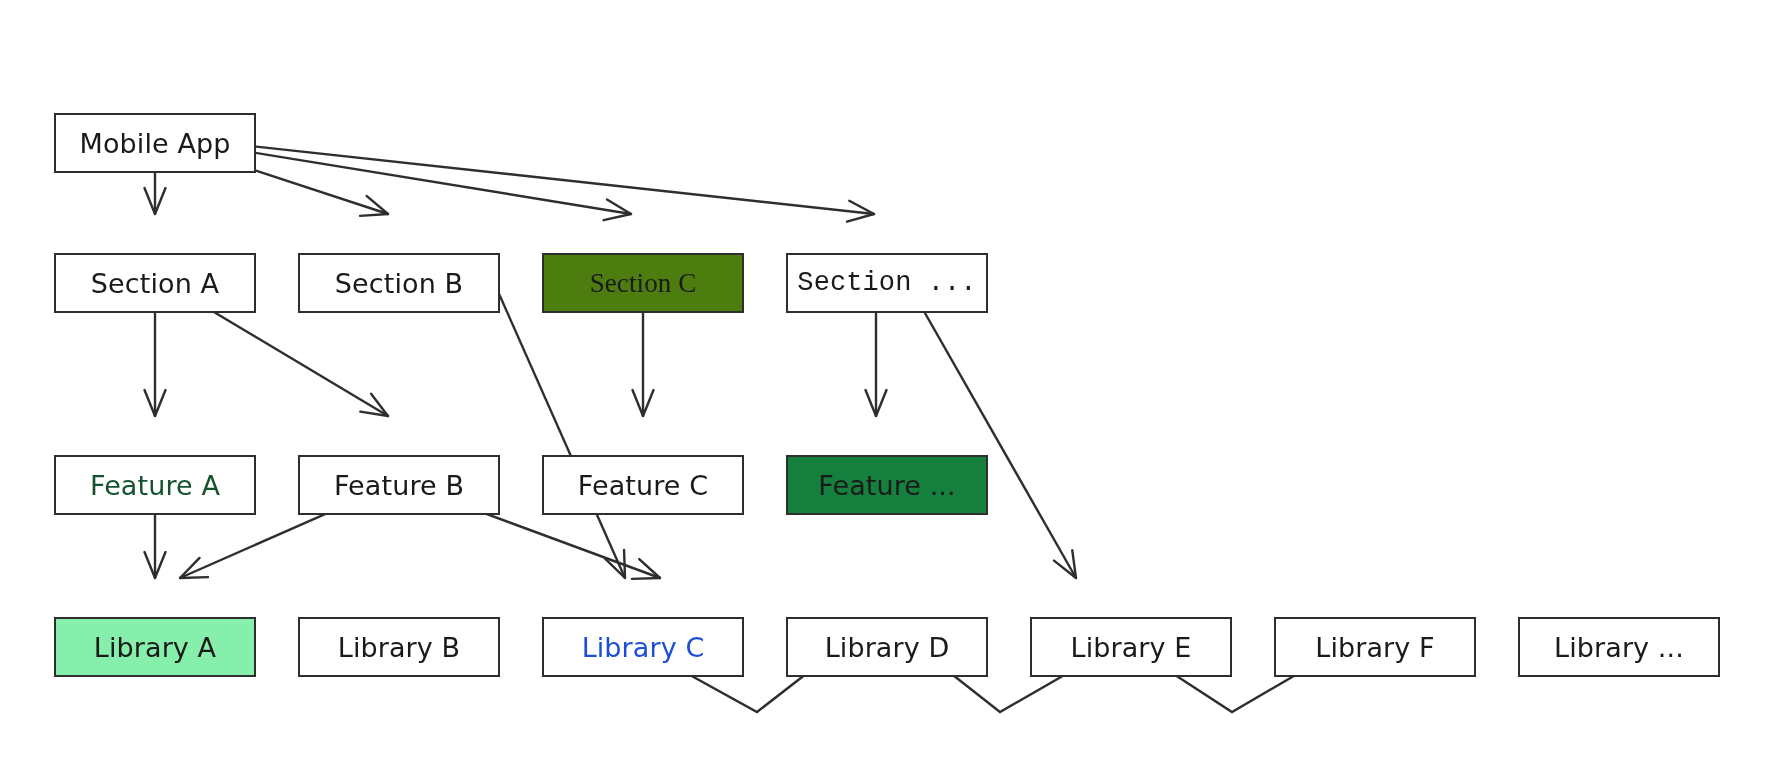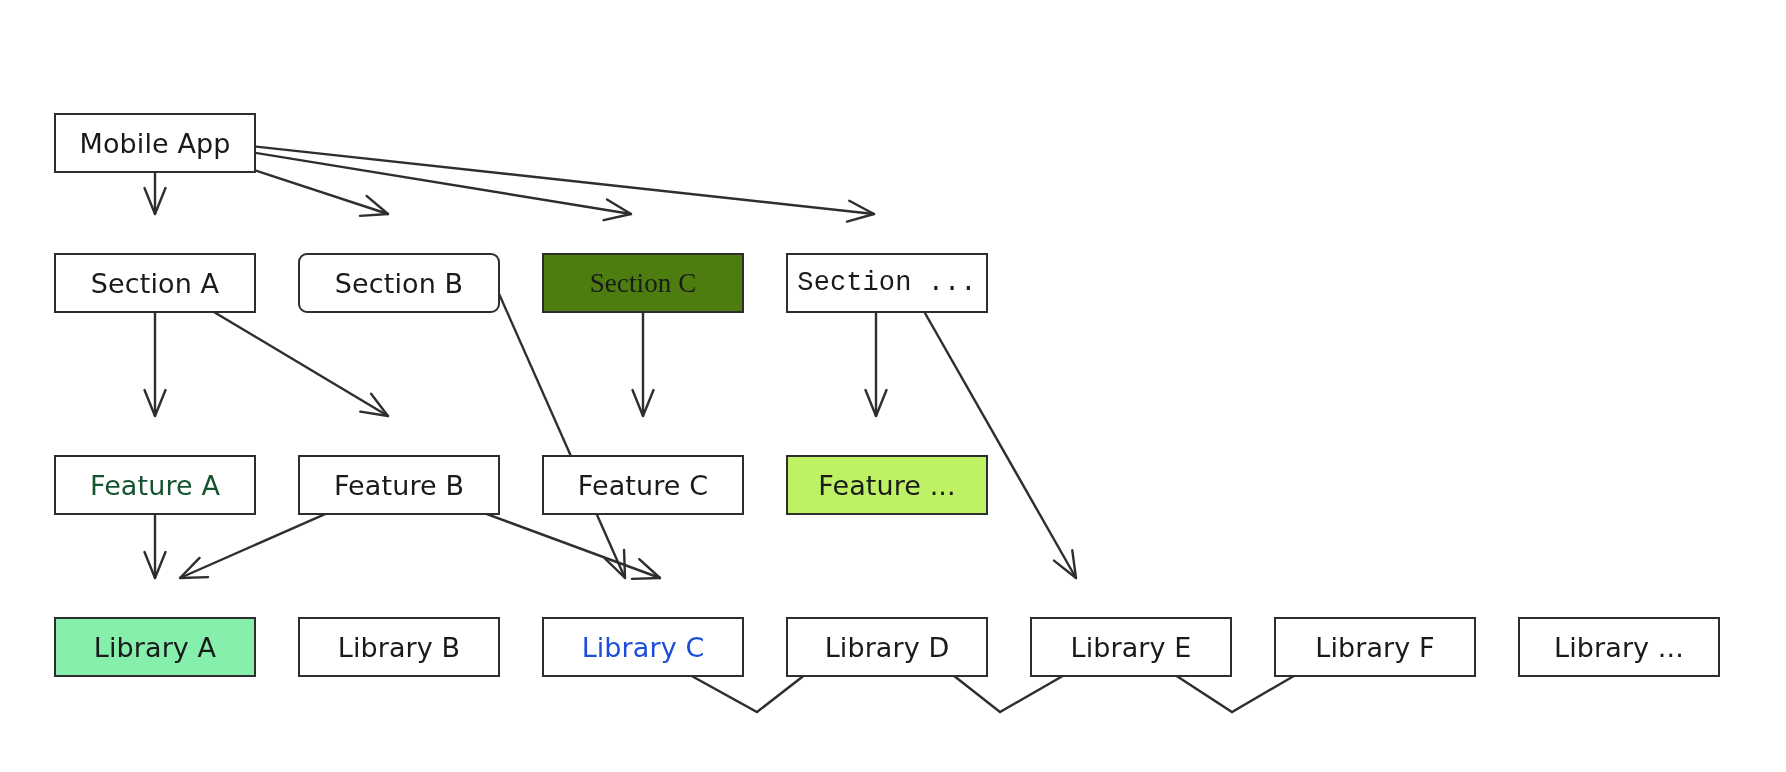--- a/index.html
+++ b/index.html
@@ -171,39 +171,39 @@
       </g>
     </svg>
 
   <div id="node-layer">
       <div class="node" style="left: 54px; top: 78px; width: 202px; height: 60px; border-color: rgb(46, 46, 46); background: rgb(255, 255, 255);">
         <span class="node-label" style="color: rgb(26, 26, 26);">Mobile App</span>
       </div>
       <div class="node" style="left: 54px; top: 218px; width: 202px; height: 60px; border-color: rgb(46, 46, 46); background: rgb(255, 255, 255);">
         <span class="node-label" style="color: rgb(26, 26, 26);">Section A</span>
       </div>
-      <div class="node" style="left: 298px; top: 218px; width: 202px; height: 60px; border-color: rgb(46, 46, 46); background: rgb(255, 255, 255); border-radius: 9px;">
+      <div class="node" style="left: 298px; top: 218px; width: 202px; height: 60px; border-color: rgb(46, 46, 46); background: rgb(255, 255, 255);">
         <span class="node-label" style="color: rgb(26, 26, 26);">Section B</span>
       </div>
       <div class="node" style="left: 542px; top: 218px; width: 202px; height: 60px; border-color: rgb(46, 46, 46); background: #4d7c0f; font-family: Liberation Serif, serif;">
         <span class="node-label" style="color: rgb(26, 26, 26);">Section C</span>
       </div>
       <div class="node" style="left: 786px; top: 218px; width: 202px; height: 60px; border-color: rgb(46, 46, 46); background: rgb(255, 255, 255);">
         <span class="node-label" style="color: rgb(26, 26, 26); font-family: Liberation Mono, monospace;">Section ...</span>
       </div>
       <div class="node" style="left: 54px; top: 420px; width: 202px; height: 60px; border-color: rgb(46, 46, 46); background: rgb(255, 255, 255);">
         <span class="node-label" style="color: #14532d;">Feature A</span>
       </div>
       <div class="node" style="left: 298px; top: 420px; width: 202px; height: 60px; border-color: rgb(46, 46, 46); background: rgb(255, 255, 255);">
         <span class="node-label" style="color: rgb(26, 26, 26);">Feature B</span>
       </div>
       <div class="node" style="left: 542px; top: 420px; width: 202px; height: 60px; border-color: rgb(46, 46, 46); background: rgb(255, 255, 255);">
         <span class="node-label" style="color: rgb(26, 26, 26);">Feature C</span>
       </div>
-      <div class="node" style="left: 786px; top: 420px; width: 202px; height: 60px; border-color: rgb(46, 46, 46); background: #bef264;">
+      <div class="node" style="left: 786px; top: 420px; width: 202px; height: 60px; border-color: rgb(46, 46, 46); background: #15803d;">
         <span class="node-label" style="color: rgb(26, 26, 26);">Feature ...</span>
       </div>
       <div class="node" style="left: 54px; top: 582px; width: 202px; height: 60px; border-color: rgb(46, 46, 46); background: #86efac;">
         <span class="node-label" style="color: rgb(26, 26, 26);">Library A</span>
       </div>
       <div class="node" style="left: 298px; top: 582px; width: 202px; height: 60px; border-color: rgb(46, 46, 46); background: rgb(255, 255, 255);">
         <span class="node-label" style="color: rgb(26, 26, 26);">Library B</span>
       </div>
       <div class="node" style="left: 542px; top: 582px; width: 202px; height: 60px; border-color: rgb(46, 46, 46); background: rgb(255, 255, 255);">
         <span class="node-label" style="color: #1d4ed8;">Library C</span>

